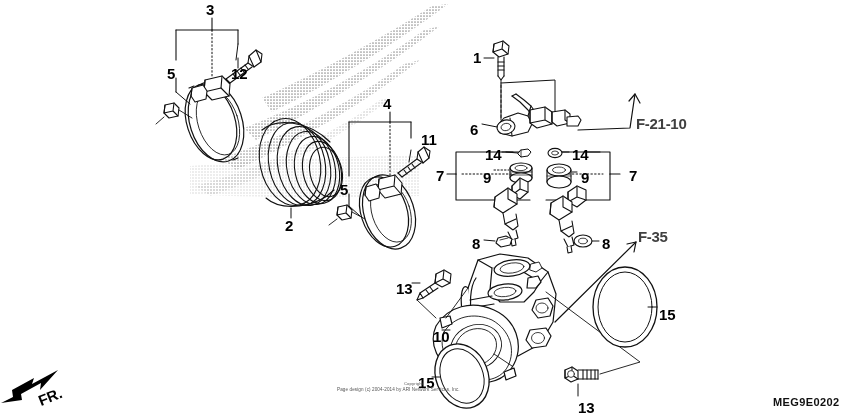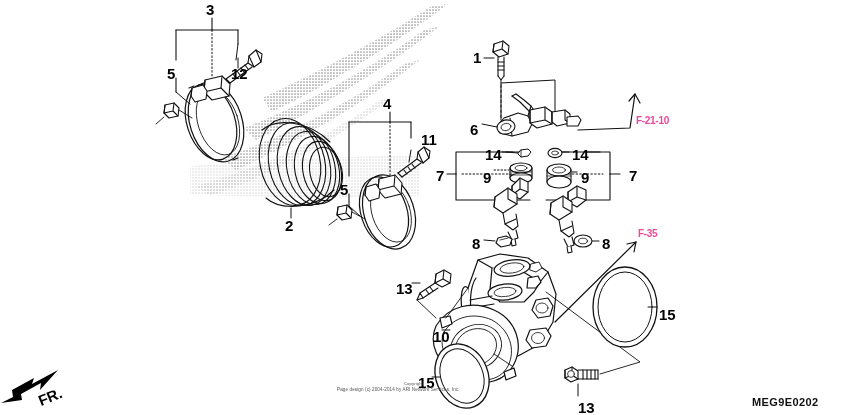--- a/index.html
+++ b/index.html
@@ -5,21 +5,21 @@
 <style>
   html,body{margin:0;padding:0;background:#fff;}
   body{width:850px;height:415px;overflow:hidden;
        font-family:"Liberation Sans", sans-serif;color:#000;}
   #sheet{position:relative;width:850px;height:415px;background:#ffffff;}
   svg.layer{position:absolute;left:0;top:0;width:850px;height:415px;}
   .callout{position:absolute;font-family:"Liberation Sans",sans-serif;
            font-weight:bold;font-size:15px;line-height:1;color:#000;
            white-space:nowrap;}
   .secref{position:absolute;font-family:"Liberation Sans",sans-serif;
-          font-weight:bold;font-size:10px;letter-spacing:-0.3px;color:#ec4899;
+          font-weight:bold;font-size:15px;letter-spacing:-0.3px;color:#404040;
           white-space:nowrap;}
   .partno{position:absolute;font-family:"Liberation Sans",sans-serif;
           font-size:11px;font-weight:600;letter-spacing:.4px;color:#111;}
   .copyright{position:absolute;font-family:"Liberation Sans",sans-serif;
              font-size:4.2px;color:#555;white-space:nowrap;letter-spacing:.1px;}
   .copyright.l2{font-size:4.6px;}
   .frtxt{position:absolute;font-family:"Liberation Sans",sans-serif;
          font-weight:bold;font-size:15px;color:#000;
          transform:rotate(-22deg);transform-origin:left bottom;}
 </style>
@@ -409,15 +409,15 @@
   <div id="secref-layer">
       <div class="secref" style="left: 636px; top: 115px;">F-21-10</div>
       <div class="secref" style="left: 638px; top: 228px;">F-35</div>
     </div>
 
   <div class="frtxt" style="left:42px;top:392px;">FR.</div>
 
   <div class="copyright" style="left:404px;top:381px;">Copyright</div>
   <div class="copyright l2" style="left:337px;top:387px;">Page design (c) 2004-2014 by ARI Network Services, Inc.</div>
 
-  <div class="partno" style="left:752px;top:396px;">MEG9E0202</div>
+  <div class="partno" style="left:773px;top:396px;">MEG9E0202</div>
 
 </div>
 
 </body></html>

